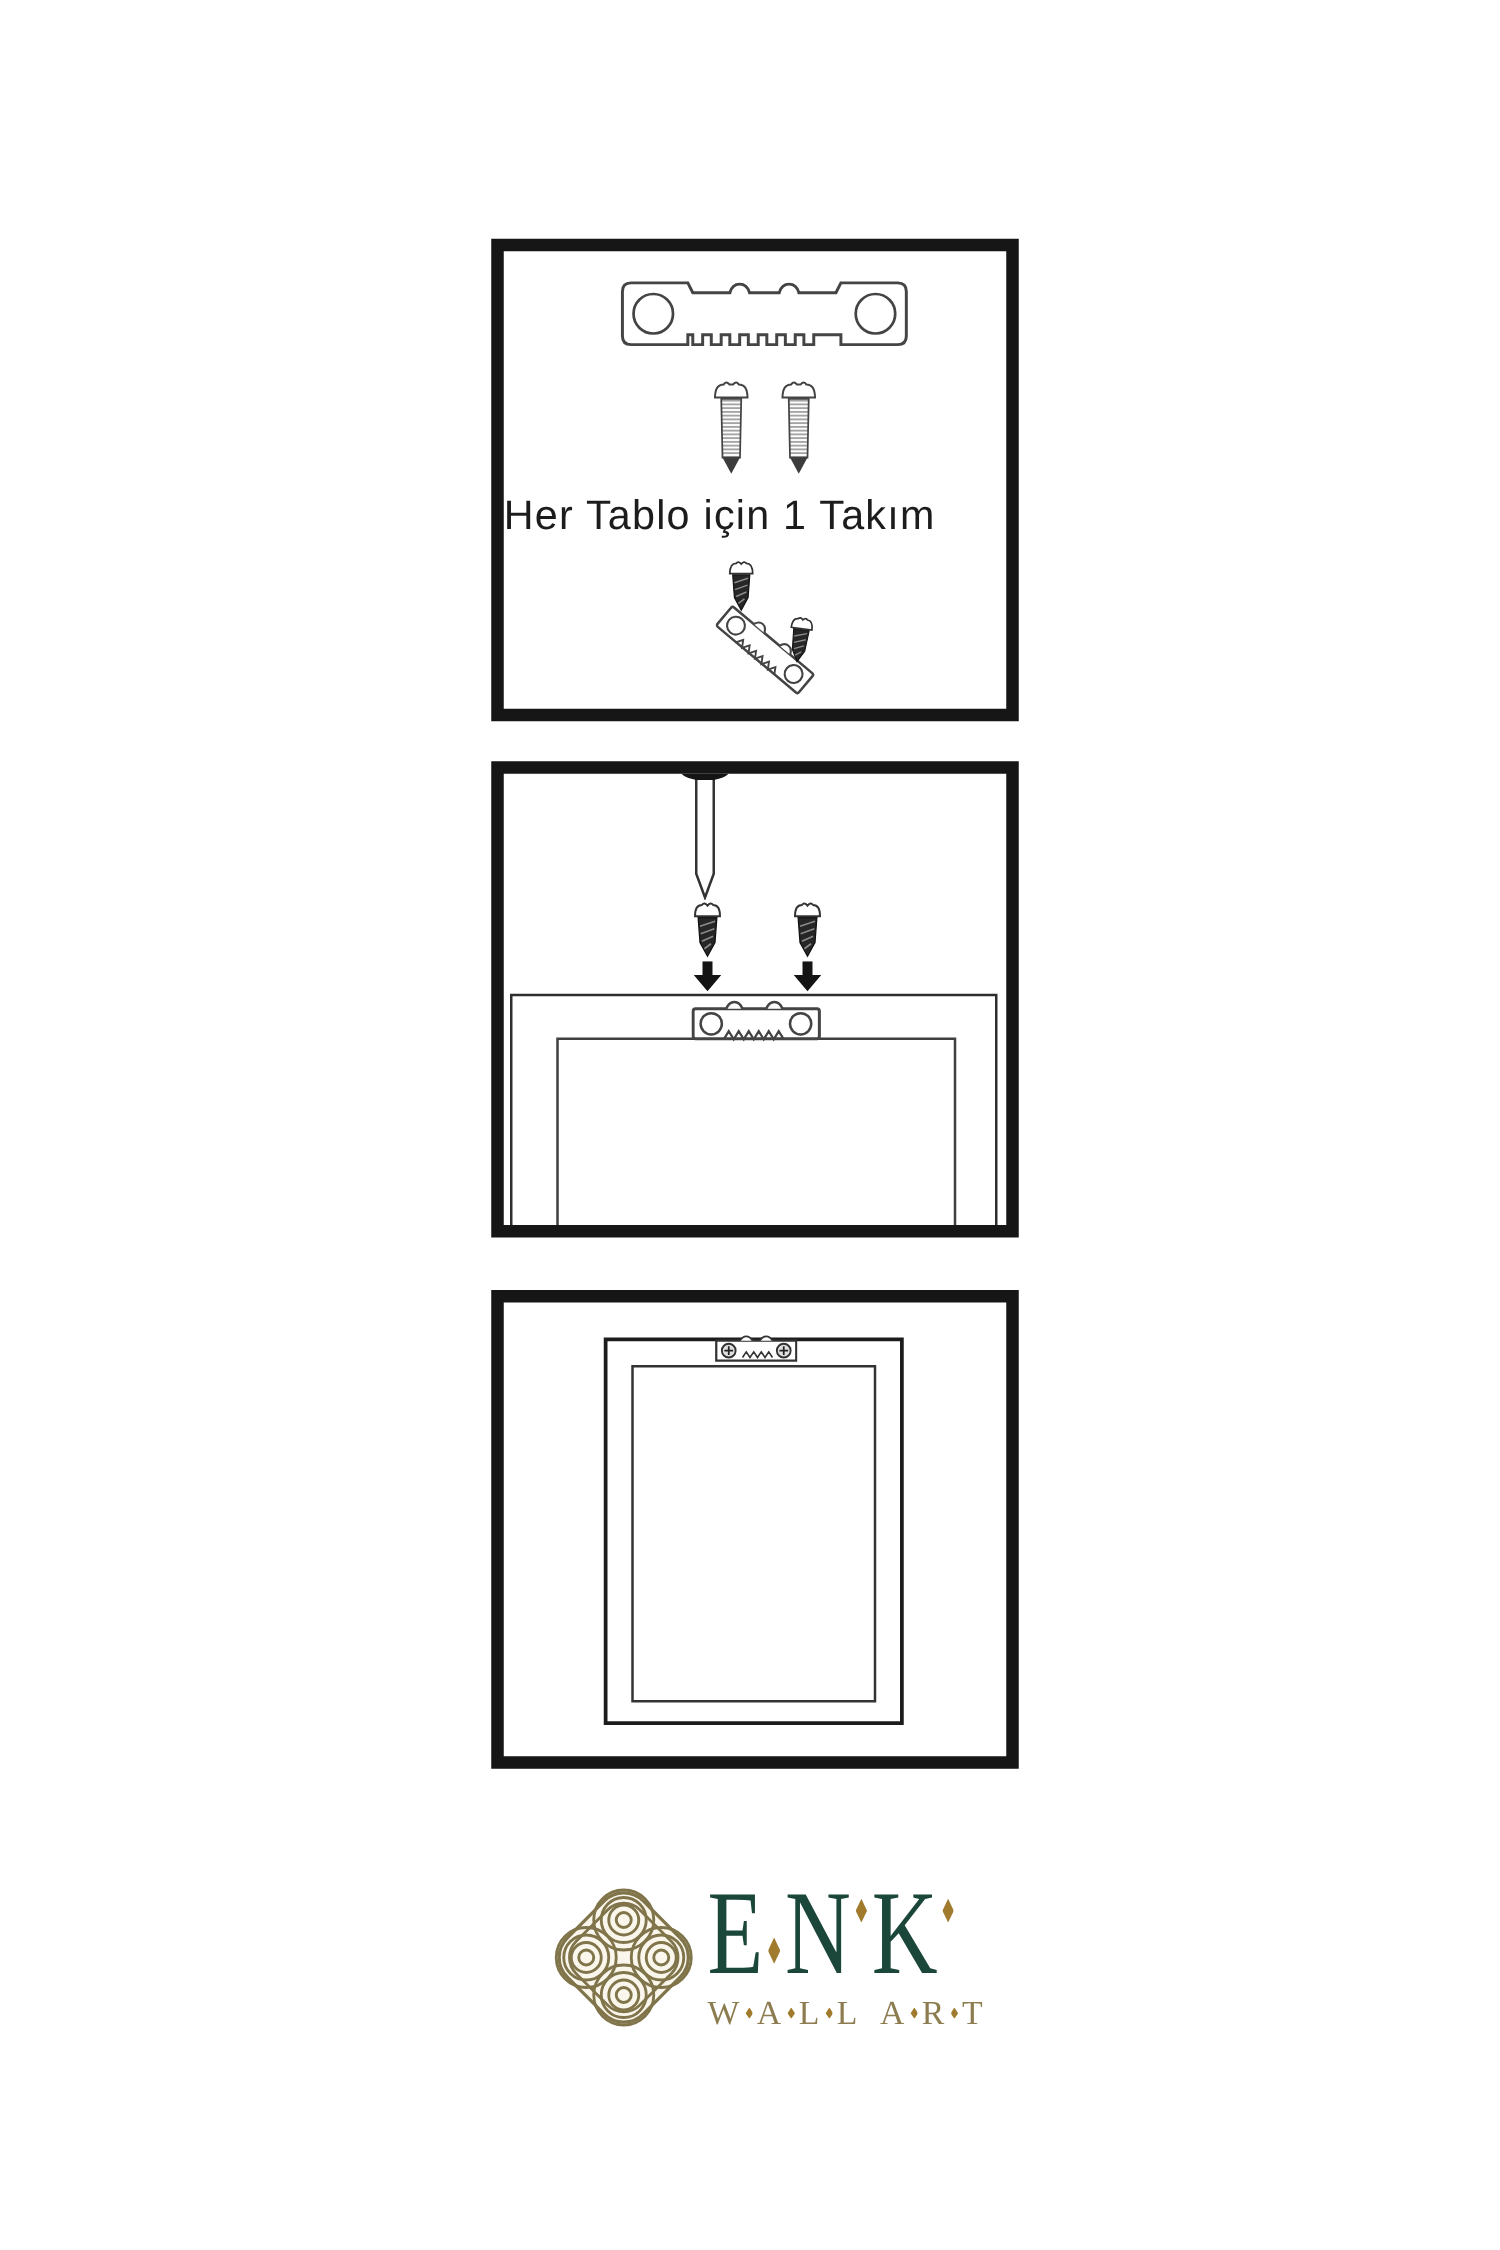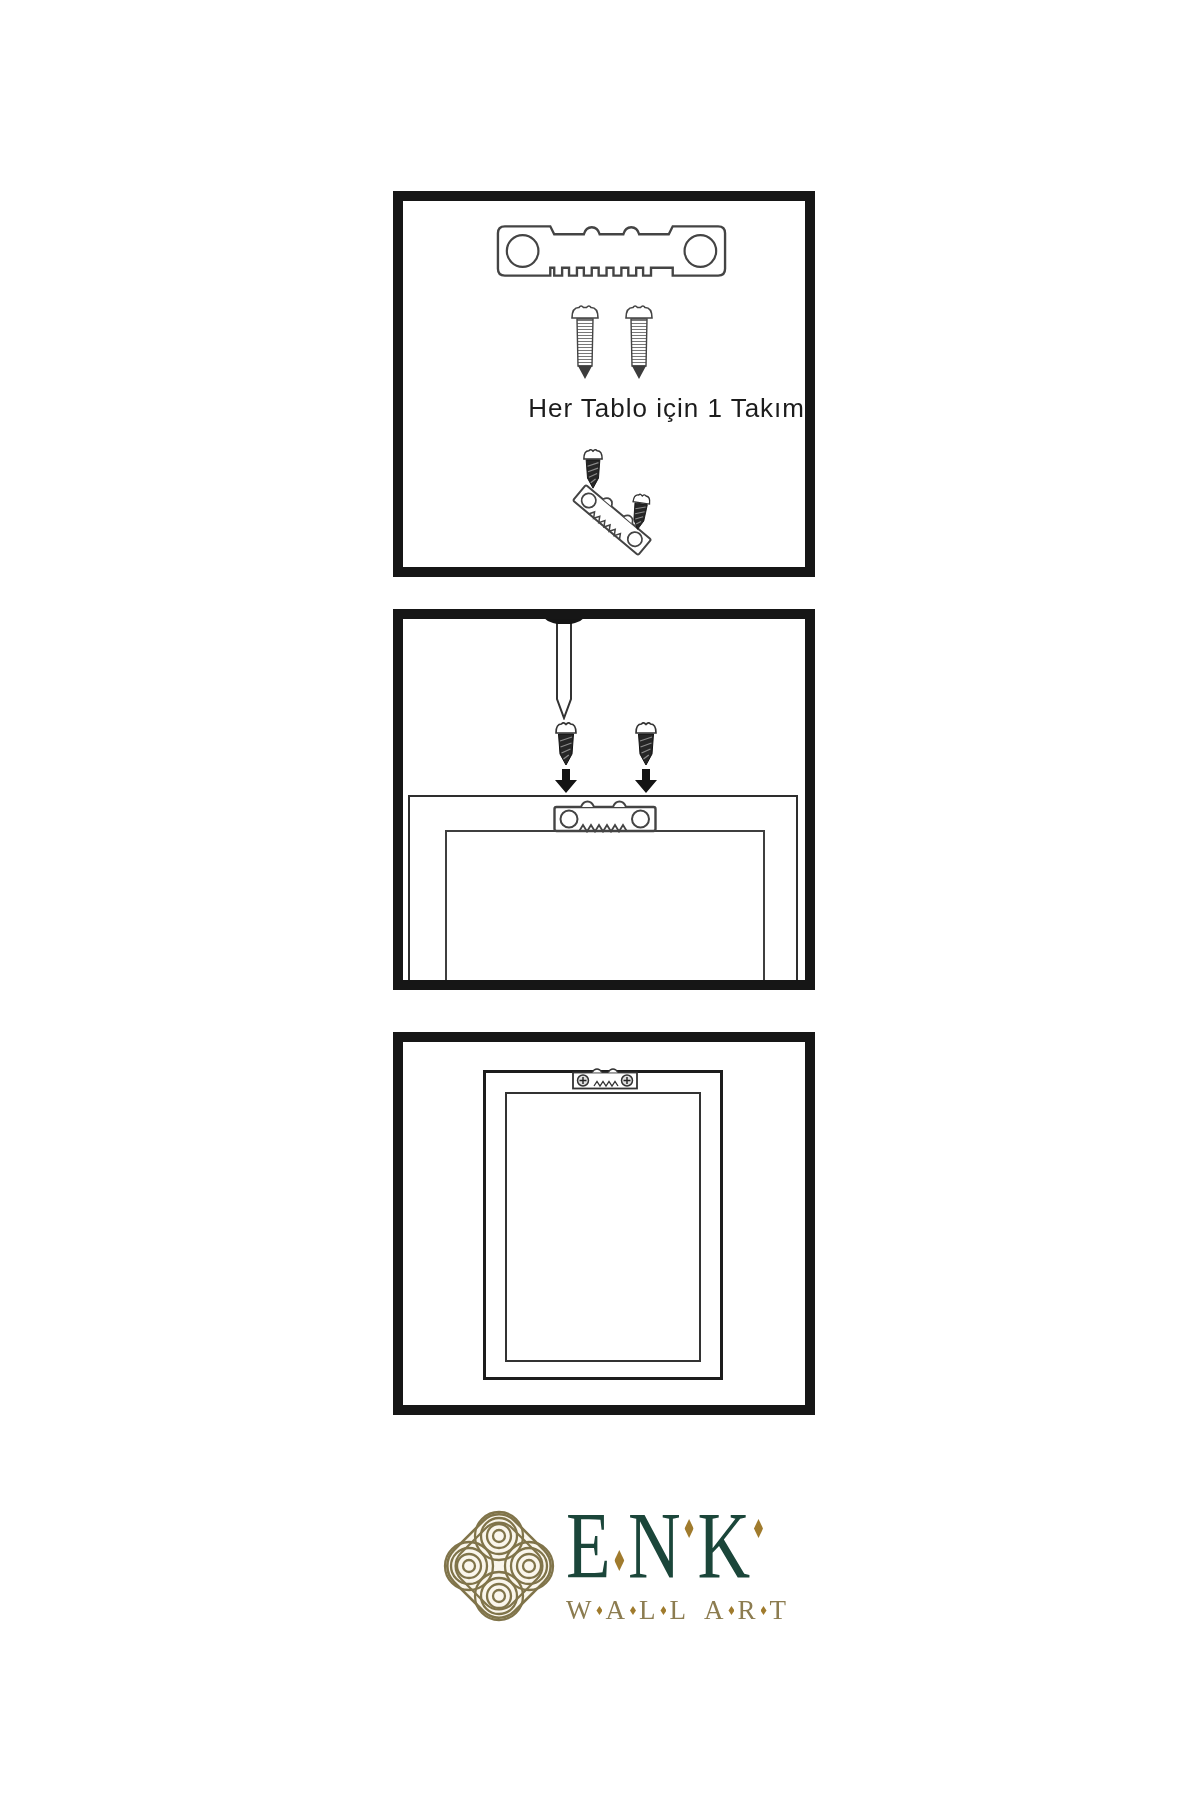--- a/index.html
+++ b/index.html
@@ -10,23 +10,23 @@
   *{margin:0;padding:0;box-sizing:border-box;}
   html,body{background:#fff;}
   .page{position:relative;width:1200px;height:1800px;background:#fff;overflow:hidden;
          font-family:"Liberation Sans", sans-serif;}
   .panel{position:absolute;left:393px;width:422px;border:10px solid var(--ink,#161616);
          background:#fff;overflow:hidden;}
   .panel-1{top:191px;height:386px;}
   .panel-2{top:609px;height:381px;}
   .panel-3{top:1032px;height:383px;}
   .abs{position:absolute;}
-  .caption{position:absolute;left:0;right:0;top:192px;text-align:right;
+  .caption{position:absolute;left:0;right:0;top:192px;text-align:left;
            font-family:"Liberation Sans", sans-serif;font-weight:300;
-           font-size:26px;letter-spacing:1px;color:#1c1c1c;margin-left:12px;}
+           font-size:33px;letter-spacing:1px;color:#1c1c1c;}
   .frame-outer-2{position:absolute;left:5px;top:176px;width:390px;height:210px;
                  border:2px solid #2e2e2e;background:#fff;}
   .frame-inner-2{position:absolute;left:42px;top:211px;width:320px;height:180px;
                  border:2px solid #3f3f3f;background:#fff;}
   .frame-outer-3{position:absolute;left:80px;top:28px;width:240px;height:310px;
                  border:3px solid #1c1c1c;background:#fff;}
   .frame-inner-3{position:absolute;left:102px;top:50px;width:196px;height:270px;
                  border:2px solid #333;background:#fff;}
   .z2{z-index:2;}
   

